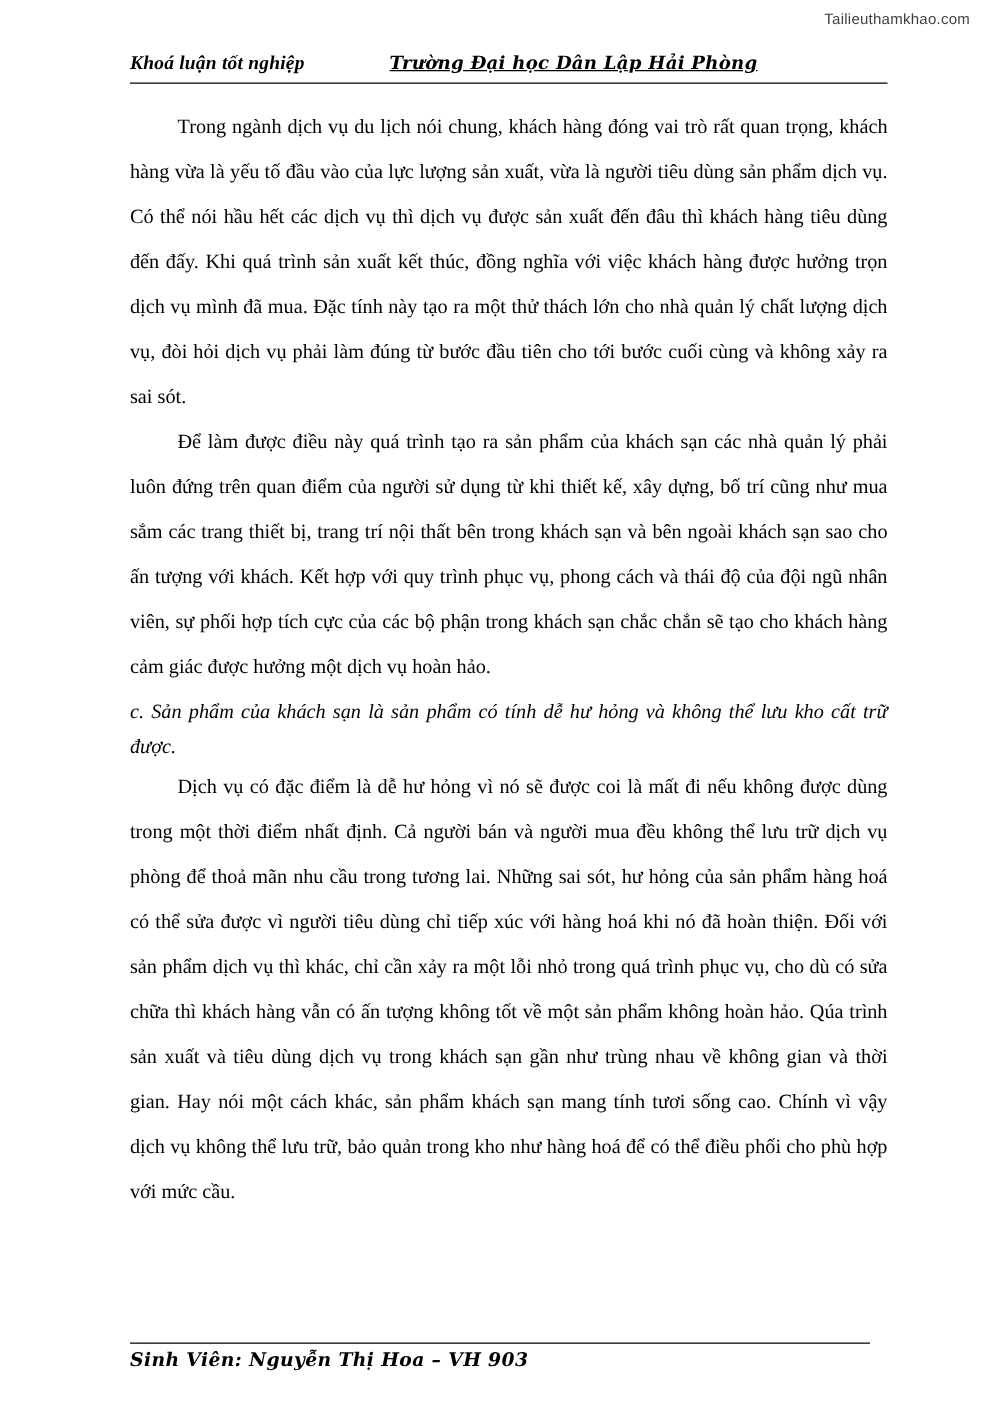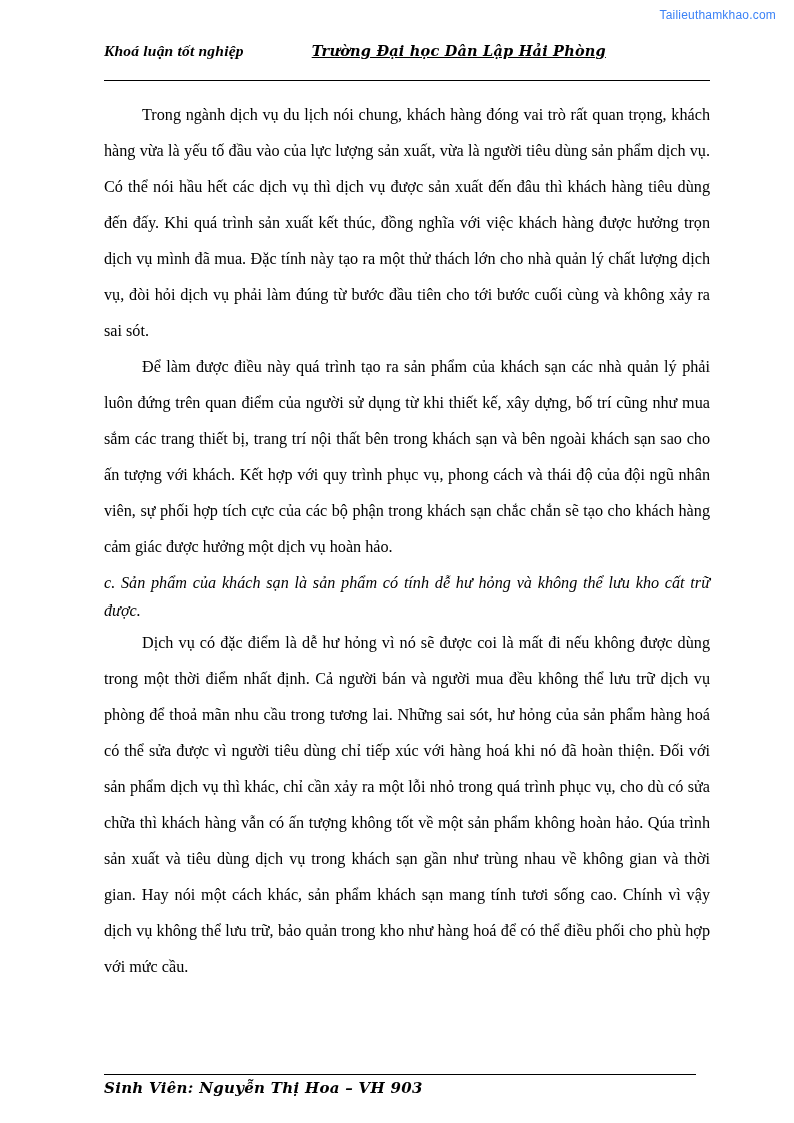--- a/index.html
+++ b/index.html
@@ -19,38 +19,38 @@
     position: absolute;
     inset: 0;
     padding: 0;
   }
   .watermark {
     position: absolute;
     top: 8px;
     right: 18px;
     font-family: "Liberation Sans", sans-serif;
     font-size: 12px;
-    color: #3b82f6;
+    color: #404040;
     letter-spacing: 0.2px;
   }
   .content {
     position: absolute;
     left: 104px;
     right: 84px;
     top: 42px;
     bottom: 32px;
   }
   .header {
     display: flex;
     justify-content: flex-start;
     align-items: baseline;
     font-style: italic;
     font-weight: bold;
     font-size: 15.5px;
-    padding-bottom: 20px;
+    padding-bottom: 6px;
     border-bottom: 1.4px solid #000;
     letter-spacing: 0.2px;
     white-space: nowrap;
   }
   .header-left {
     font-family: "Liberation Serif", serif;
   }
   .header-right {
     margin-left: 68px;
     font-family: "DejaVu Serif", serif;

